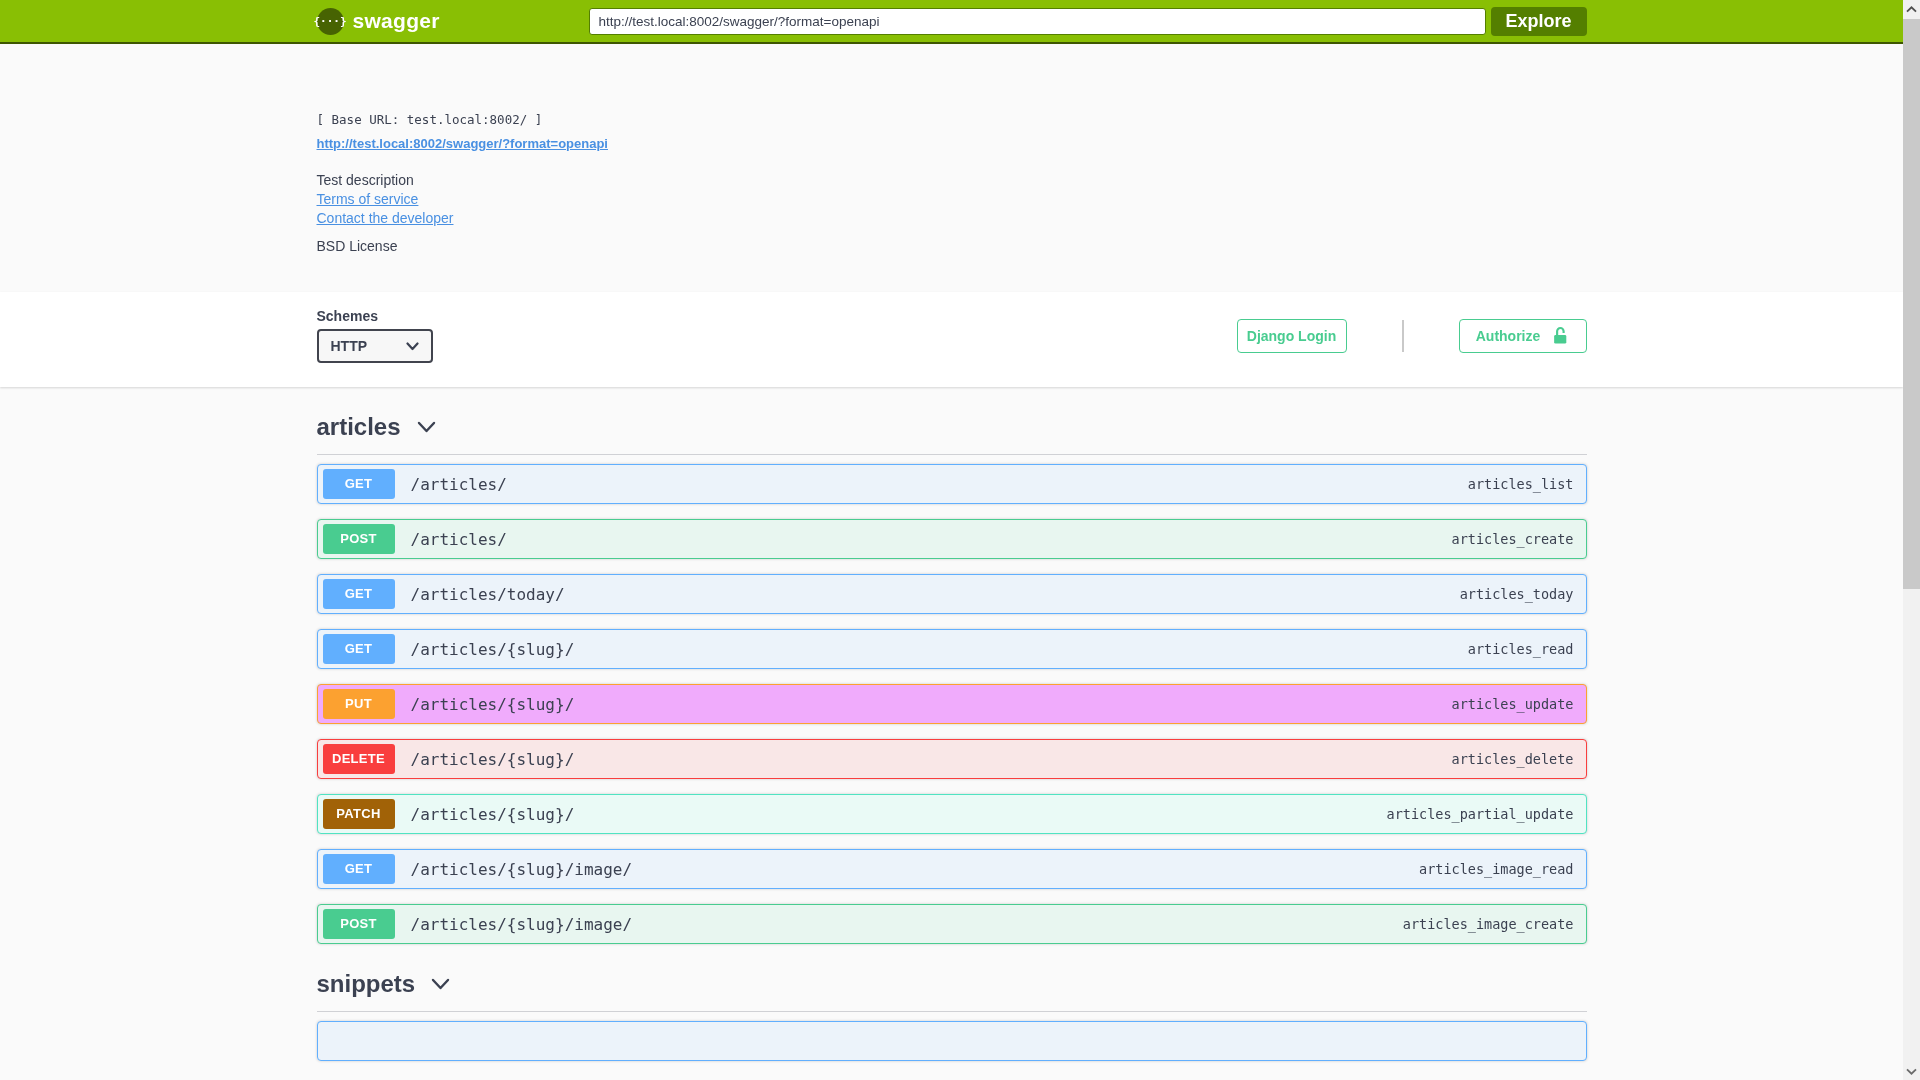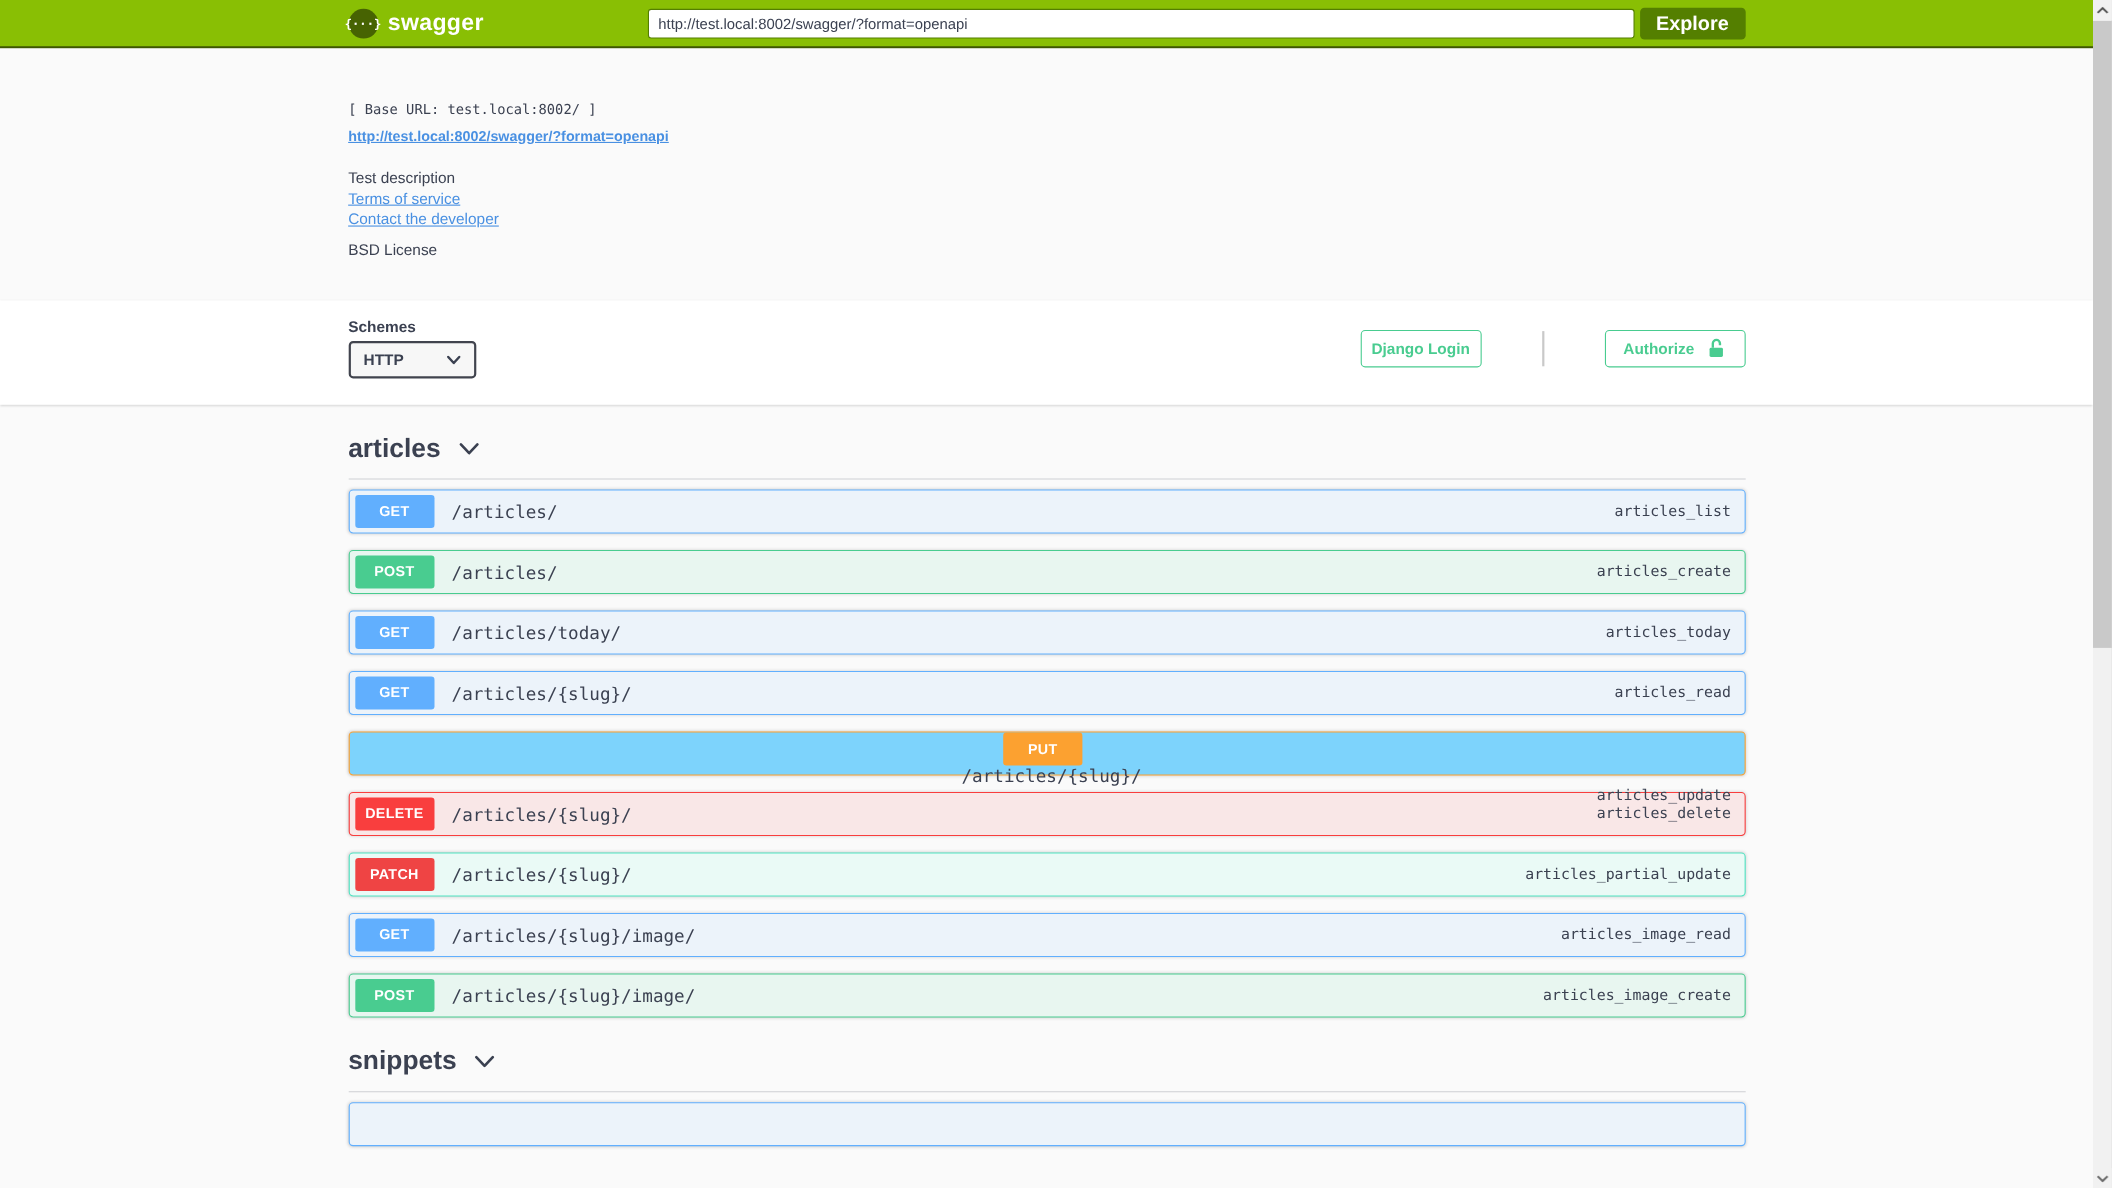--- a/index.html
+++ b/index.html
@@ -22,21 +22,21 @@
     padding: 0 9px; font-size: 13.5px; color: #3b4151; outline: none; background: #fff; }
   .explore-btn { margin-left: 5px; width: 96px; height: 29px; background: #547f00; color: #fff;
     font-weight: bold; font-size: 18px; border: none; border-radius: 4px; cursor: pointer; }
 
   
   .info-section { background: #fafafa; padding: 48px 0 38px 0; }
   .api-title { font-size: 36px; font-weight: bold; color: #3b4151; line-height: 43px; }
   .version-badge { display: inline-block; background: #7d8492; color: #fff; font-size: 10px;
     font-weight: bold; padding: 4px 7px; border-radius: 50px; vertical-align: top;
     position: relative; top: -4px; margin-left: 6px; }
-  .base-url { font-family: "DejaVu Sans Mono", monospace; font-size: 12.5px; color: #3b4151; margin-top: 0; }
+  .base-url { font-family: "DejaVu Sans Mono", monospace; font-size: 12.5px; color: #3b4151; margin-top: 20px; }
   .spec-link { display: inline-block; margin-top: 9px; font-size: 13px; color: #4990e2;
     text-decoration: underline; font-weight: 600; }
   .description { margin-top: 20px; font-size: 14px; color: #3b4151; }
   .info-link { display: block; margin-top: 3px; font-size: 14px; color: #4990e2; text-decoration: underline; width: max-content; }
   .license { margin-top: 12px; font-size: 14px; color: #3b4151; }
 
   
   .scheme-container { background: #fff; box-shadow: 0 1px 2px 0 rgba(0,0,0,.15); padding: 16px 0 24px 0; }
   .scheme-container .wrapper { display: flex; }
   .schemes-label { display: block; font-size: 14px; font-weight: bold; color: #3b4151; margin-bottom: 5px; }
@@ -63,26 +63,26 @@
   .opblock .method-badge { width: 72px; height: 30px; line-height: 30px; border-radius: 3px;
     color: #fff; font-size: 13px; font-weight: bold; text-align: center; letter-spacing: .3px;
     font-family: "Liberation Sans", sans-serif; }
   .opblock .op-path { font-family: "DejaVu Sans Mono", monospace; font-size: 16px; color: #3b4151; margin-left: 16px; }
   .opblock .op-id { margin-left: auto; font-family: "DejaVu Sans Mono", monospace; font-size: 13.5px; color: #3b4151; }
 
   .opblock.get    { background: #ecf3fa; border-color: #61affe; }
   .opblock.get    .method-badge { background: #61affe; }
   .opblock.post   { background: #e8f6f0; border-color: #49cc90; }
   .opblock.post   .method-badge { background: #49cc90; }
-  .opblock.put    { background: #7dd3fc; border-color: #fca130; flex-direction: column; }
+  .opblock.put    { background: #f0abfc; border-color: #fca130; }
   .opblock.put    .method-badge { background: #fca130; }
   .opblock.delete { background: #f9e7e7; border-color: #f93e3e; }
   .opblock.delete .method-badge { background: #f93e3e; }
   .opblock.patch  { background: #eafaf6; border-color: #50e3c2; }
-  .opblock.patch  .method-badge { background: #ef4444; }
+  .opblock.patch  .method-badge { background: #a16207; }
 
   
   .scrollbar { position: fixed; top: 0; right: 0; width: 17px; height: 1080px; background: #f1f1f1; }
   .scroll-arrow { position: absolute; left: 0; width: 17px; height: 18px; display: flex;
     align-items: center; justify-content: center; background: #f1f1f1; cursor: pointer; }
   .scroll-arrow.up { top: 0; }
   .scroll-arrow.down { bottom: 0; }
   .scroll-thumb { position: absolute; left: 0; top: 19px; width: 17px; height: 570px; background: #c9c9c9; cursor: pointer; }
 </style>
 </head>

